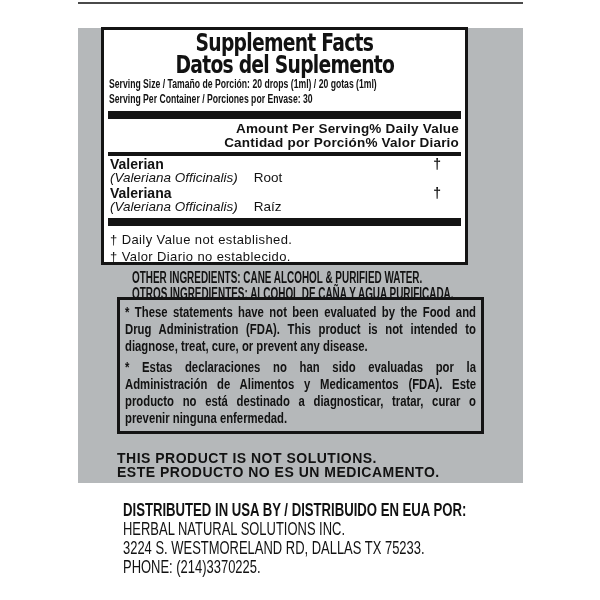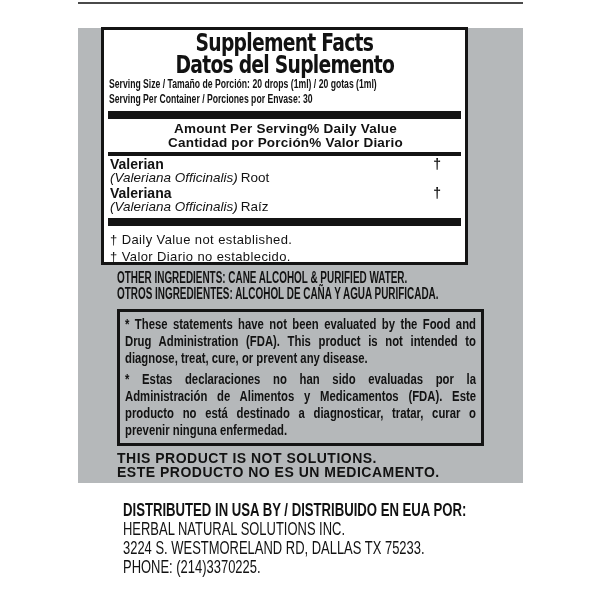--- a/index.html
+++ b/index.html
@@ -24,40 +24,40 @@
   .cxc{display:inline-block;white-space:nowrap;transform-origin:50% 50%;}
   .cxl{display:inline-block;white-space:nowrap;transform-origin:0 50%;}
   .t1{line-height:21px;text-align:center;margin-top:2px;}
   .t1 .cxc{font-family:"DejaVu Sans",sans-serif;font-weight:bold;font-size:25px;letter-spacing:-1px;transform:scaleX(0.75);}
   .t2{line-height:18px;text-align:center;}
   .t2 .cxc{font-family:"DejaVu Sans",sans-serif;font-weight:bold;font-size:25px;letter-spacing:-1px;transform:scaleX(0.75);}
   .sv{line-height:15px;padding-left:5px;font-weight:bold;font-size:12px;}
   .sv:first-of-type{margin-top:4px;}
   .sv .cxl{transform:scaleX(0.72);}
   .bar{height:8px;background:#141414;margin:4px 4px 0 4px;}
-  .hdr{display:flex;justify-content:center;line-height:14px;font-weight:bold;font-size:13.5px;padding:0 6px 0 8px;letter-spacing:0.2px;}
+  .hdr{display:flex;justify-content:flex-end;line-height:14px;font-weight:bold;font-size:13.5px;padding:0 6px 0 8px;letter-spacing:0.2px;}
   .hdr.first{margin-top:3px;}
   .rule{height:4px;background:#141414;margin:2px 4px 1px 4px;}
   .nrow{display:flex;justify-content:space-between;line-height:14px;font-weight:bold;font-size:14px;padding:0 24px 0 6px;margin-top:1px;}
   .srow{line-height:14px;font-size:13.5px;padding-left:6px;}
   .srow .it{font-style:italic;}
-  .srow .pl{margin-left:3px;}
+  .srow .pl{margin-left:16px;}
   .fn{line-height:14px;font-weight:normal;font-size:13px;letter-spacing:0.4px;padding-left:6px;}
   .fn.first{margin-top:7px;}
   .fn.second{margin-top:3px;}
   .dagger{font-size:14px;}
 
   
-  #other-ingredients{left:117px;top:270px;width:380px;}
+  #other-ingredients{left:132px;top:270px;width:380px;}
   .oi-line{line-height:16px;font-weight:bold;font-size:16px;}
   .oi-line .cxl{transform:scaleX(0.62);}
 
   
   #disclaimer-box{
-    left:117px;top:309px;width:367px;height:137px;box-sizing:border-box;
+    left:117px;top:297px;width:367px;height:137px;box-sizing:border-box;
     border:3px solid #141414;background:#b5b8ba;padding:4px 5px;overflow:hidden;
   }
   .disc-para{
     font-weight:bold;font-size:14.5px;line-height:17px;text-align:justify;
     transform:scaleX(0.78);transform-origin:0 0;width:128.2%;
   }
   .disc-para.second{margin-top:4px;}
 
   
   #not-medicine{left:117px;top:451px;width:400px;}

